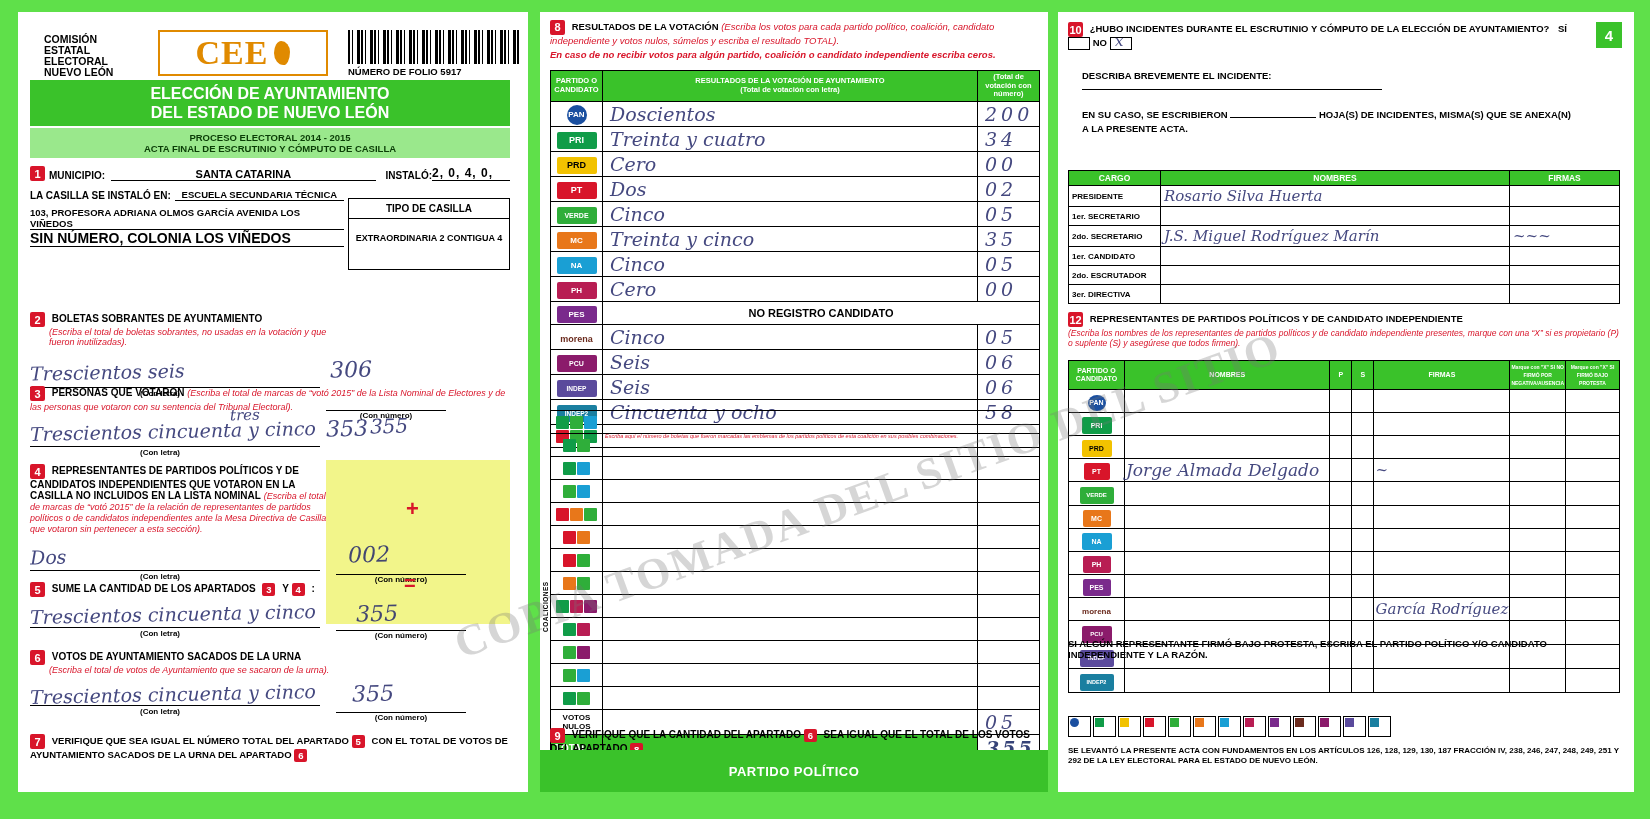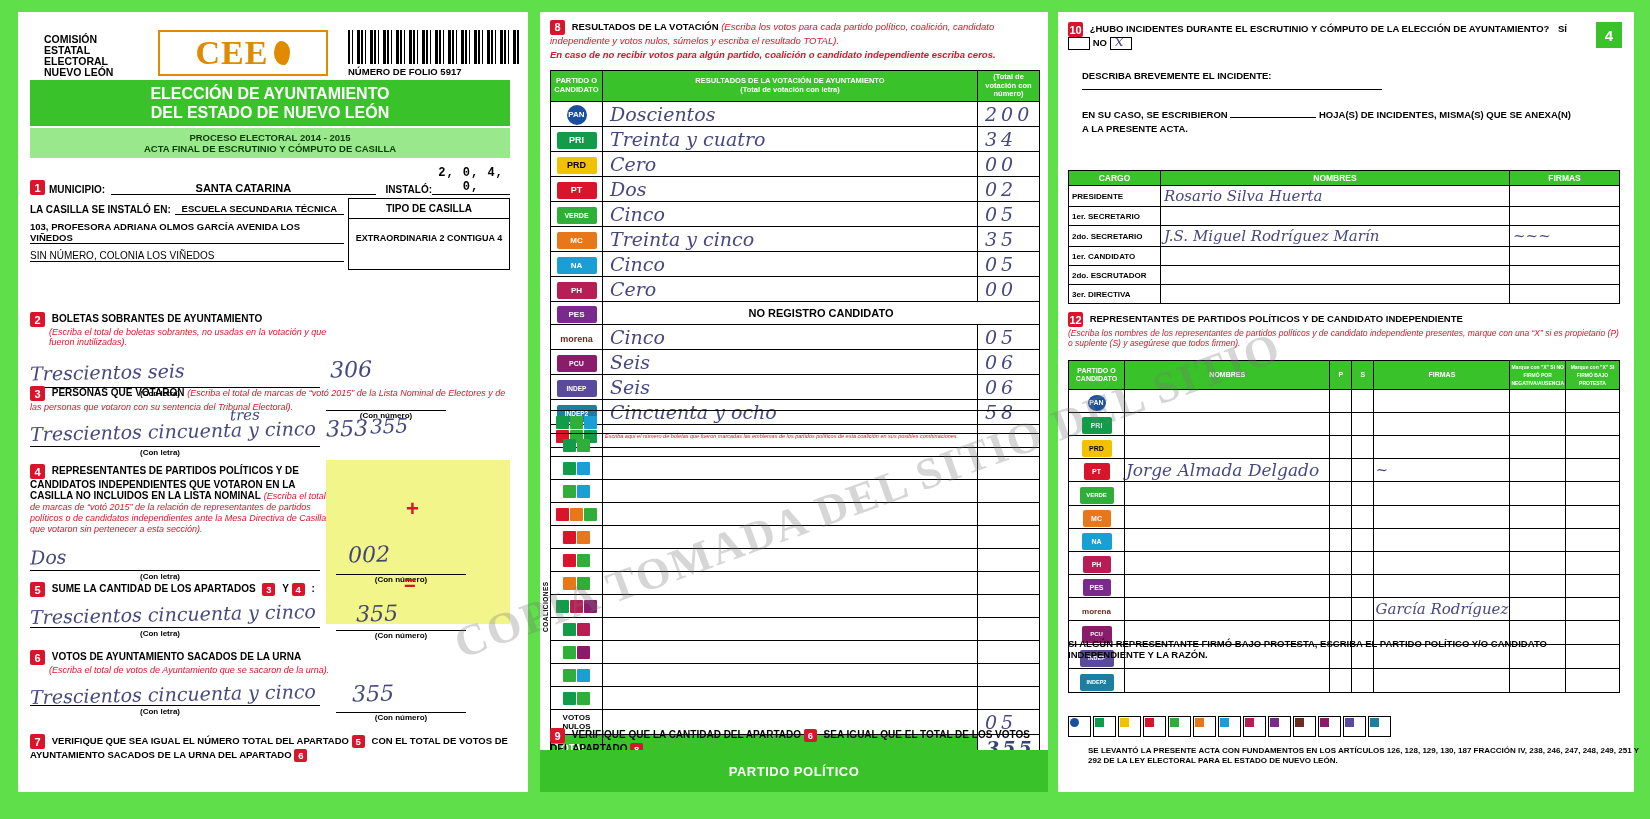--- a/index.html
+++ b/index.html
@@ -164,28 +164,28 @@
       <div>PROCESO ELECTORAL 2014 - 2015</div>
       <div>ACTA FINAL DE ESCRUTINIO Y CÓMPUTO DE CASILLA</div>
     </div>
 
     <div class="lbox" style="top:154px;">
       <div style="display:flex;align-items:flex-end;">
         <span class="num-badge">1</span>
         <span class="b">MUNICIPIO:</span>
         <span class="fieldline" style="flex:1;margin:0 6px;text-align:center;font-size:11px;font-weight:bold;">SANTA CATARINA</span>
         <span class="b" style="margin-left:4px;">INSTALÓ:</span>
-        <span class="fieldline b" style="width:78px;text-align:center;font-size:12px;letter-spacing:1px;font-family:Liberation Mono, monospace;">2, 0, 4, 0,</span>
+        <span class="fieldline b" style="width:78px;text-align:left;font-size:12px;letter-spacing:1px;">2, 0, 4, 0,</span>
       </div>
       <div style="margin-top:8px;display:flex;align-items:flex-end;width:314px;">
         <span class="b">LA CASILLA SE INSTALÓ EN:</span>
         <span class="fieldline" style="flex:1;margin-left:4px;font-size:9.5px;font-weight:bold;text-align:center;">ESCUELA SECUNDARIA TÉCNICA</span>
       </div>
       <div class="fieldline" style="margin-top:6px;width:314px;font-size:9.5px;font-weight:bold;">103, PROFESORA ADRIANA OLMOS GARCÍA AVENIDA LOS VIÑEDOS</div>
-      <div class="fieldline" style="margin-top:6px;width:314px;font-size:10px;font-weight:normal;">SIN NÚMERO, COLONIA LOS VIÑEDOS</div>
+      <div class="fieldline" style="width:314px;font-size:14px;font-weight:bold;">SIN NÚMERO, COLONIA LOS VIÑEDOS</div>
     </div>
 
     <div class="casilla-box">
       <div class="tt">TIPO DE CASILLA</div>
       <div class="vv">EXTRAORDINARIA 2 CONTIGUA 4</div>
     </div>
 
     <div class="lbox" style="top:272px;margin-top:28px;">
       <div>
         <span class="num-badge">2</span>
@@ -729,17 +729,17 @@
           <i style="background:#8b1b6b;"></i>
         </div>
       <div class="protest-chip">
           <i style="background:#5a4a9c;"></i>
         </div>
       <div class="protest-chip">
           <i style="background:#1a7fa0;"></i>
         </div>
     </div>
 
-    <div class="rbox b" style="left:10px;top:734px;width:552px;font-size:8px;line-height:10px;margin-left:20px;">SE LEVANTÓ LA PRESENTE ACTA CON FUNDAMENTOS EN LOS ARTÍCULOS 126, 128, 129, 130, 187 FRACCIÓN IV, 238, 246, 247, 248, 249, 251 Y 292 DE LA LEY ELECTORAL PARA EL ESTADO DE NUEVO LEÓN.</div>
+    <div class="rbox b" style="left:10px;top:734px;width:552px;font-size:8px;line-height:10px;">SE LEVANTÓ LA PRESENTE ACTA CON FUNDAMENTOS EN LOS ARTÍCULOS 126, 128, 129, 130, 187 FRACCIÓN IV, 238, 246, 247, 248, 249, 251 Y 292 DE LA LEY ELECTORAL PARA EL ESTADO DE NUEVO LEÓN.</div>
   </div>
 
   <div class="watermark">COPIA TOMADA DEL SITIO DEL SITIO</div>
 </div>
 
 </body></html>

